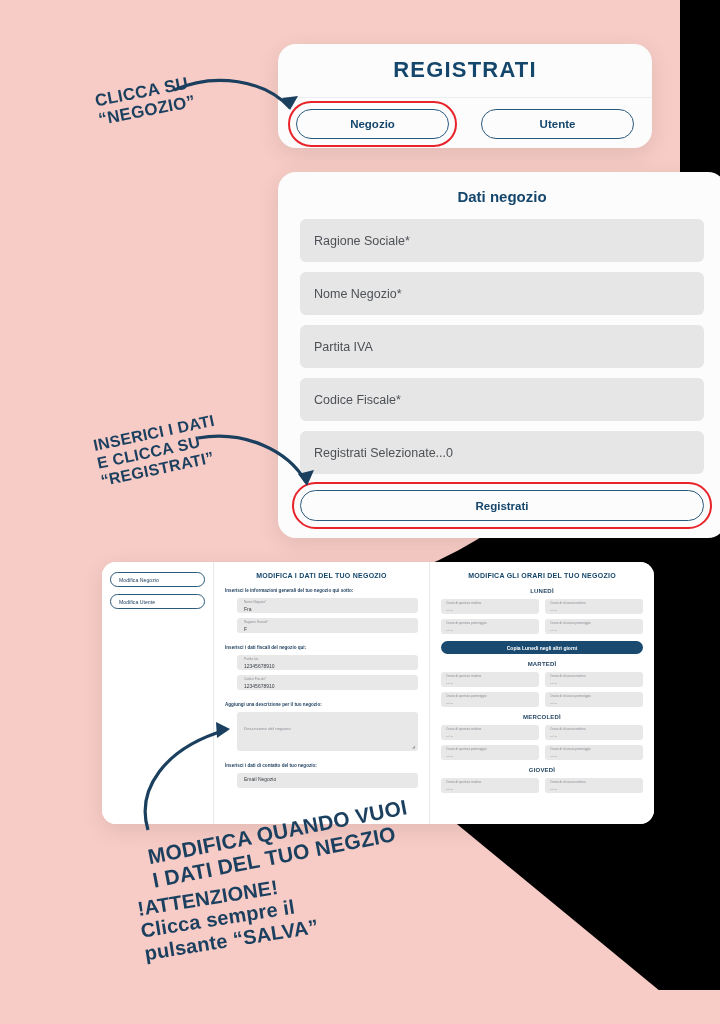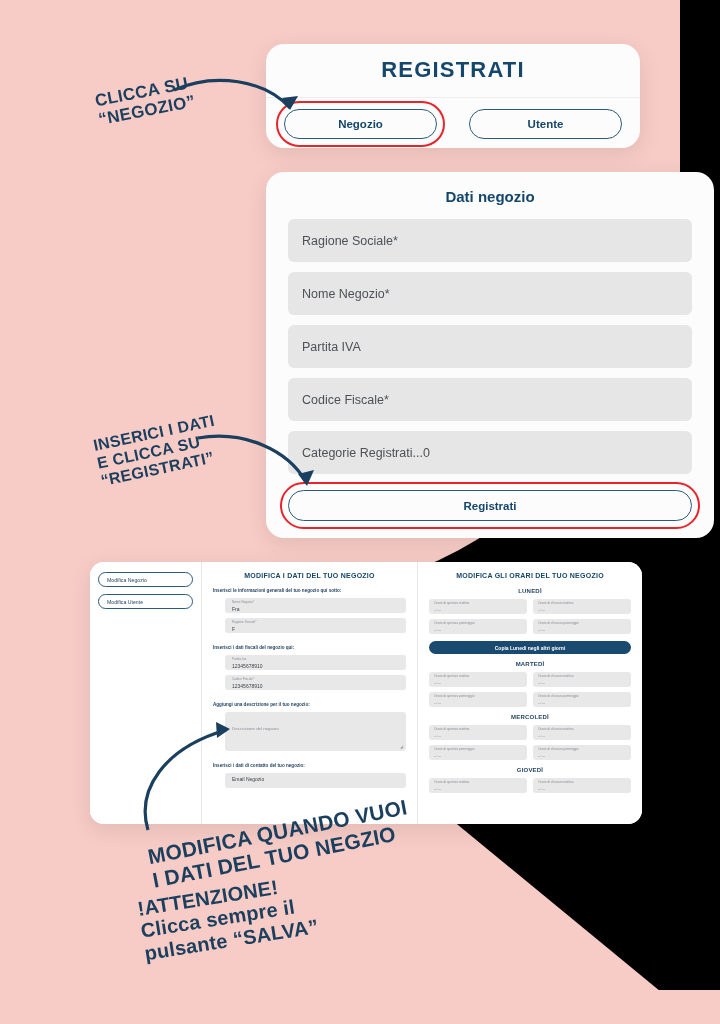--- a/index.html
+++ b/index.html
@@ -36,20 +36,21 @@
   #pink-left-strip {
     position: absolute; z-index: 2; background: #F7CCC6;
     left: -20px; top: 420px; width: 330px; height: 430px;
   }
 
   
   .card {
     position: absolute; z-index: 5; background: #FCFCFD;
     border-radius: 18px;
     box-shadow: 0 6px 22px rgba(40,20,20,0.10);
+    margin-left: 12px;
   }
 
   
   #card-register { left: 266px; top: 44px; width: 374px; height: 104px; }
   #register-title {
     text-align: center; color: #15466B; font-weight: bold;
     font-size: 22px; letter-spacing: 1.2px; padding-top: 13px;
   }
   #register-divider { height: 1px; background: #ECEDF0; margin-top: 14px; }
   #register-tabs { display: flex; gap: 32px; padding: 11px 18px 0 18px; }
@@ -170,21 +171,21 @@
       </div>
     </div>
   </div>
 
   <div id="card-shopdata" class="card">
     <div id="shopdata-title">Dati negozio</div>
     <div class="field">Ragione Sociale*</div>
     <div class="field">Nome Negozio*</div>
     <div class="field">Partita IVA</div>
     <div class="field">Codice Fiscale*</div>
-    <div class="field">Categorie Registrati...0</div>
+    <div class="field">Registrati Selezionate...0</div>
     <div id="submit-wrap">
       <div id="submit-btn">Registrati</div>
       <div class="highlight-ring"></div>
     </div>
   </div>
 
   <div id="card-dashboard" class="card">
 
     <div id="dash-sidebar">
       <div class="side-pill">Modifica Negozio</div>

